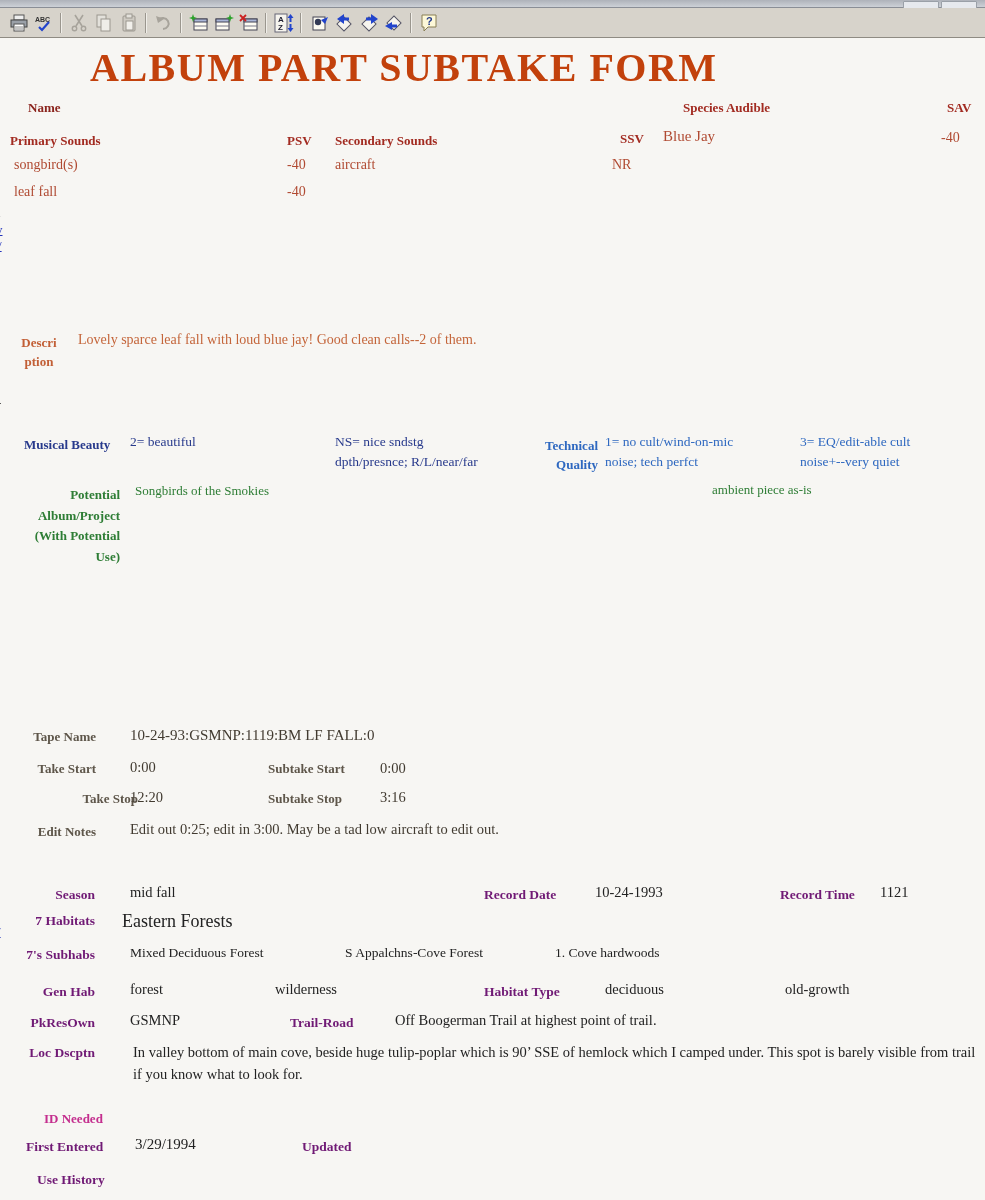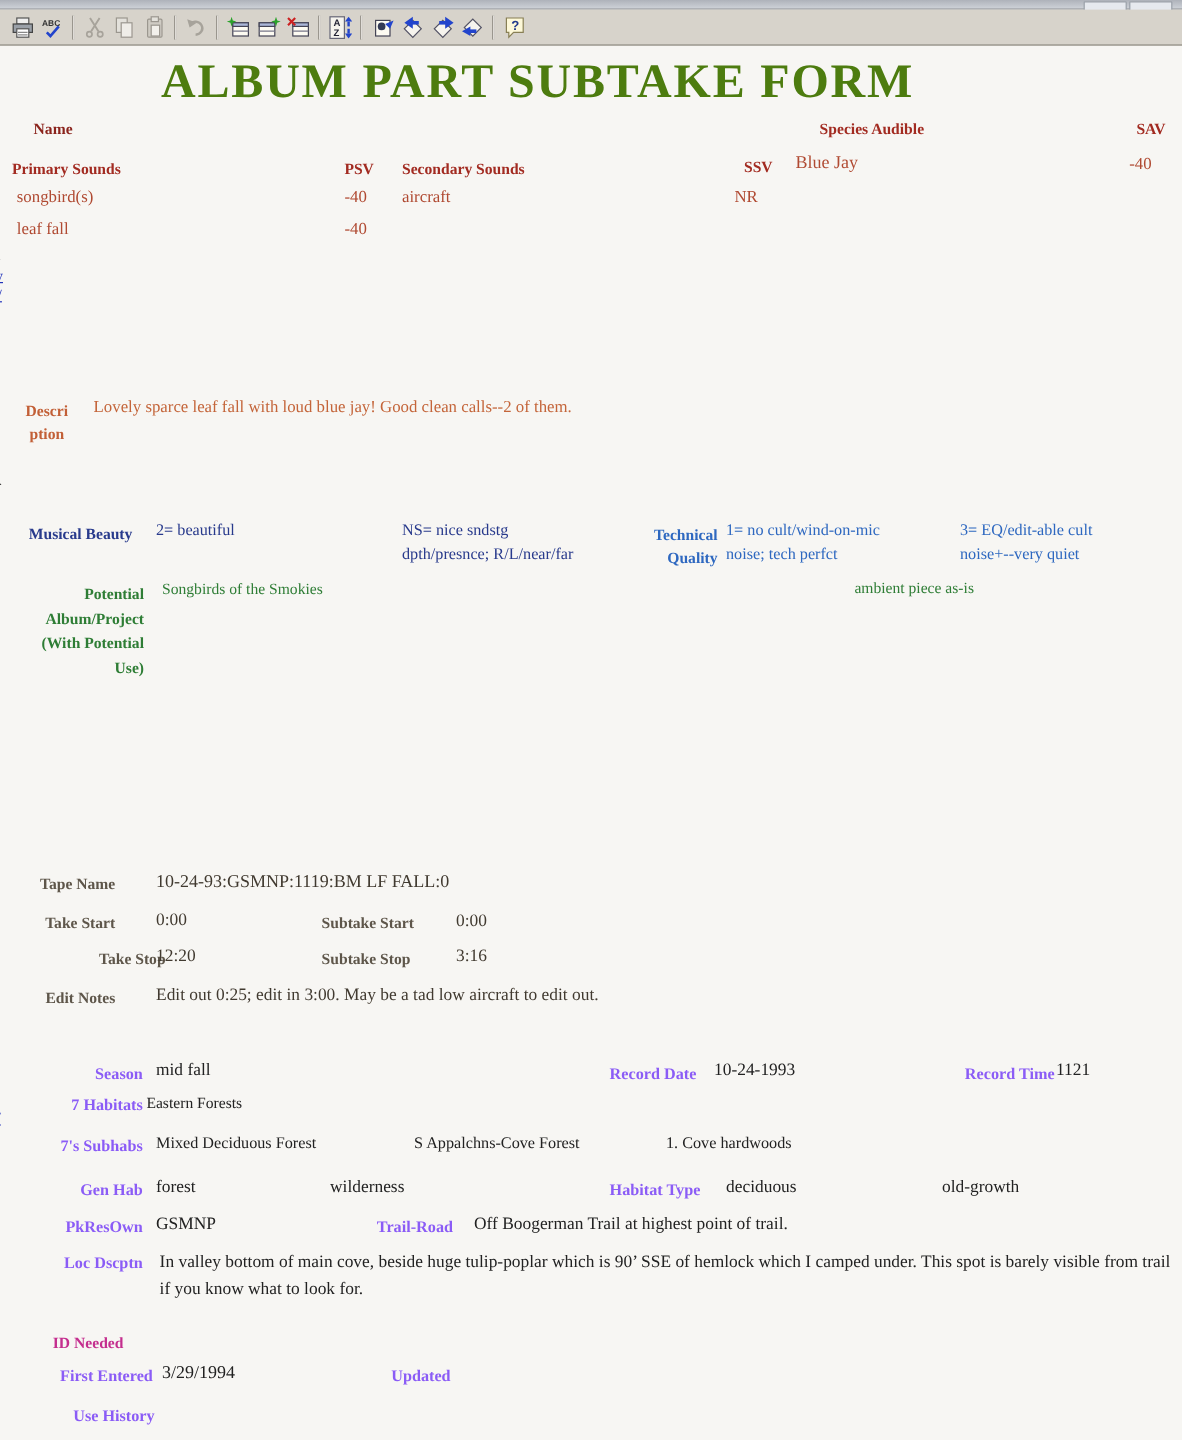--- a/index.html
+++ b/index.html
@@ -24,29 +24,29 @@
   .orange-h{color:#c25f36;font-weight:bold;font-size:13px;}
   .orange-v{color:#c4653a;font-size:14px;}
   .navy-h{color:#283a8c;font-weight:bold;font-size:13px;}
   .navy-v{color:#283a8c;font-size:13.5px;}
   .blue-h{color:#2e68c0;font-weight:bold;font-size:13px;}
   .blue-v{color:#2e68c0;font-size:13.5px;}
   .green-h{color:#2e7d35;font-weight:bold;font-size:13px;}
   .green-v{color:#2e7d35;font-size:13px;}
   .taupe-h{color:#5e564a;font-weight:bold;font-size:13px;}
   .tape-v{color:#413a30;font-size:14.5px;}
-  .blk-h{color:#8b5cf6;font-weight:bold;font-size:13.5px;margin-left:24px;}
+  .blk-h{color:#701a75;font-weight:bold;font-size:13.5px;}
   .blk-v{color:#222;font-size:14.5px;}
   .magenta-h{color:#c42e8e;font-weight:bold;font-size:13px;}
   .ralign{text-align:right;}
   .frag-blue{color:#2233bb;text-decoration:underline;font-size:13px;}
   .frag-dark{color:#333;font-size:13px;}
 
-  .page-title{position:absolute;left:90px;top:44px;width:716px;text-align:center;
-              font-size:40px;font-weight:bold;color:#4d7c0f;letter-spacing:1.5px;}
+  .page-title{position:absolute;left:90px;top:44px;width:716px;
+              font-size:40px;font-weight:bold;color:#c2410c;letter-spacing:1.5px;}
 </style>
 </head>
 <body>
 
 <div class="screen">
 
   <div class="titlebar">
     <div class="winbtn" style="left:903px;"></div>
     <div class="winbtn" style="left:941px;"></div>
   </div>
@@ -260,21 +260,21 @@
 
   <div>
     <span class="abs blk-h ralign" style="left:0px;top:887px;width:95px;">Season</span>
     <span class="abs blk-v" style="left:130px;top:884px;">mid fall</span>
     <span class="abs blk-h" style="left:484px;top:887px;">Record Date</span>
     <span class="abs blk-v" style="left:595px;top:884px;">10-24-1993</span>
     <span class="abs blk-h" style="left:780px;top:887px;">Record Time</span>
     <span class="abs blk-v" style="left:880px;top:884px;">1121</span>
 
     <span class="abs blk-h ralign" style="left:0px;top:913px;width:95px;">7 Habitats</span>
-    <span class="abs blk-v" style="left:122px;top:911px;font-size:13px;">Eastern Forests</span>
+    <span class="abs blk-v" style="left:122px;top:911px;font-size:18px;">Eastern Forests</span>
 
     <span class="abs blk-h ralign" style="left:0px;top:947px;width:95px;">7's Subhabs</span>
     <span class="abs blk-v" style="left:130px;top:945px;font-size:13.5px;">Mixed Deciduous Forest</span>
     <span class="abs blk-v" style="left:345px;top:945px;font-size:13.5px;">S Appalchns-Cove Forest</span>
     <span class="abs blk-v" style="left:545px;top:945px;font-size:13.5px;margin-left:10px;">1. Cove hardwoods</span>
 
     <span class="abs blk-h ralign" style="left:0px;top:984px;width:95px;">Gen Hab</span>
     <span class="abs blk-v" style="left:130px;top:981px;">forest</span>
     <span class="abs blk-v" style="left:275px;top:981px;">wilderness</span>
     <span class="abs blk-h" style="left:484px;top:984px;">Habitat Type</span>

